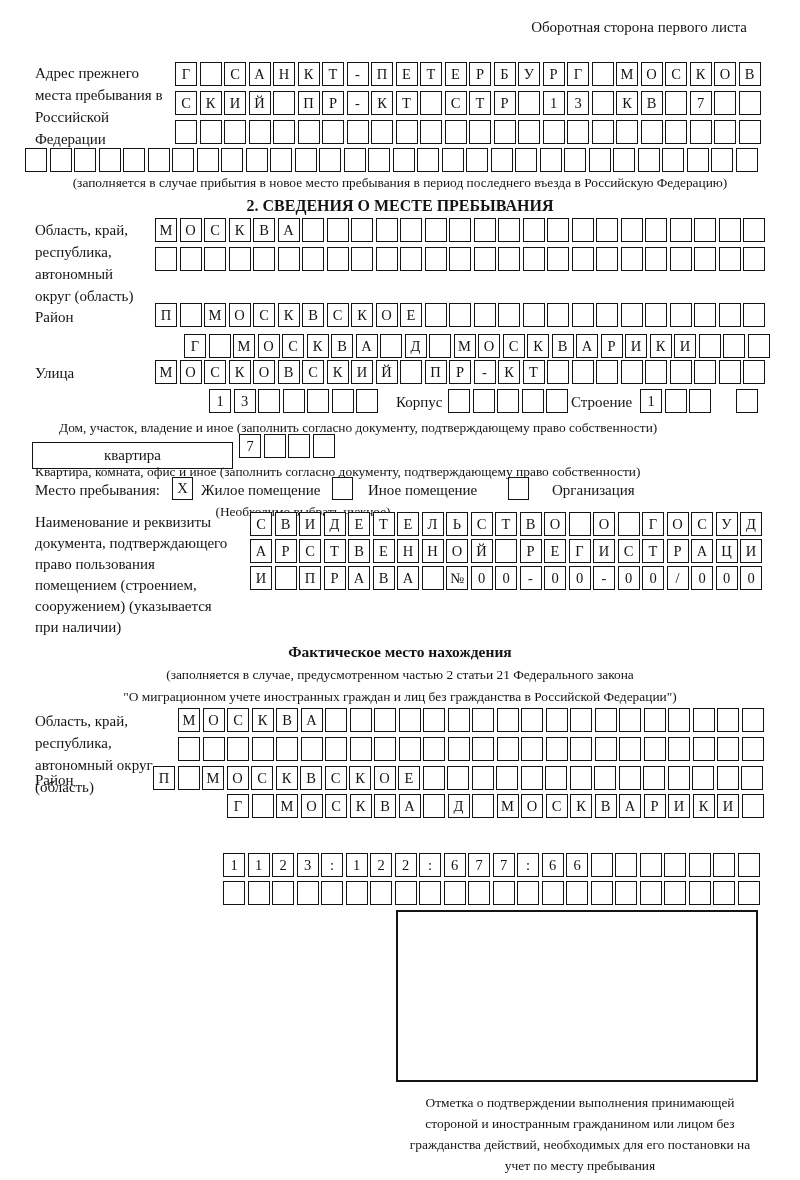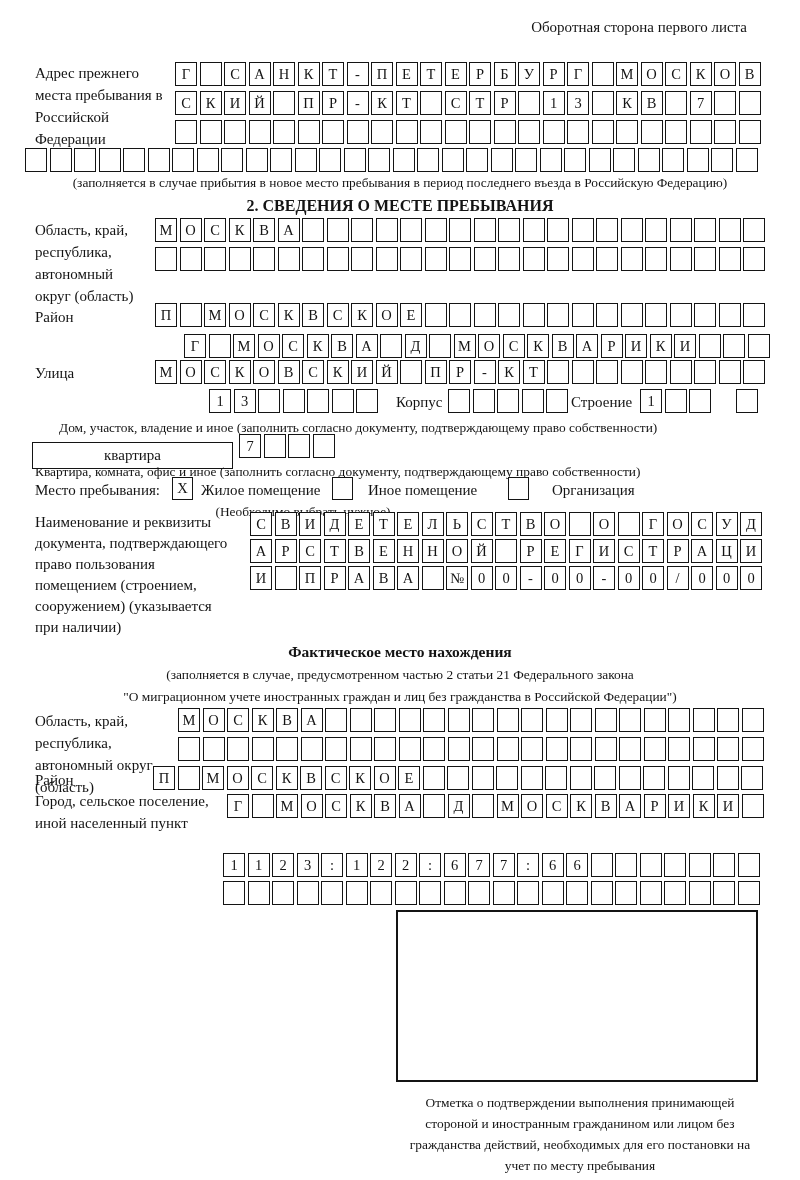--- a/index.html
+++ b/index.html
@@ -502,21 +502,20 @@
       <span class="cell"></span>
       <span class="cell"></span>
       <span class="cell"></span>
       <span class="cell"></span>
       <span class="cell"></span>
       <span class="cell"></span>
       <span class="cell"></span>
       <span class="cell"></span>
     </div>
 
-  <div class="abs lbl" style="top:790px;left:35px;width:190px;">Город, сельское поселение, иной населенный пункт</div>
   <div class="boxrow" style="top:794px;left:227px;">
       <span class="cell">Г</span>
       <span class="cell"></span>
       <span class="cell">М</span>
       <span class="cell">О</span>
       <span class="cell">С</span>
       <span class="cell">К</span>
       <span class="cell">В</span>
       <span class="cell">А</span>
       <span class="cell"></span>

